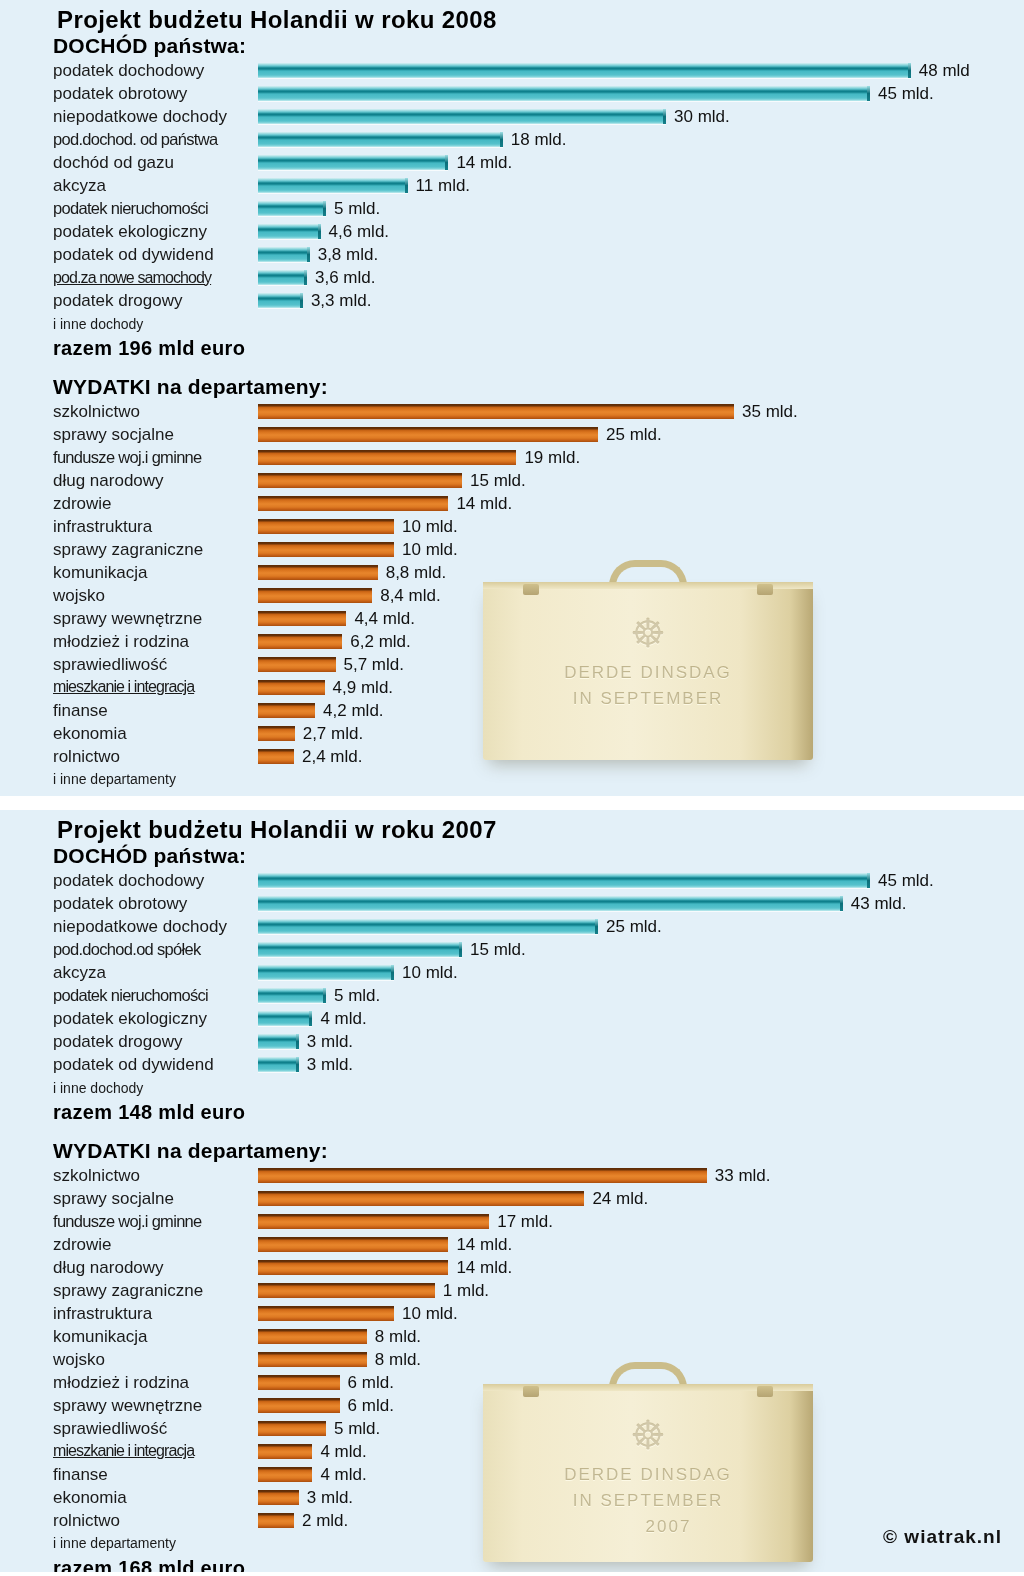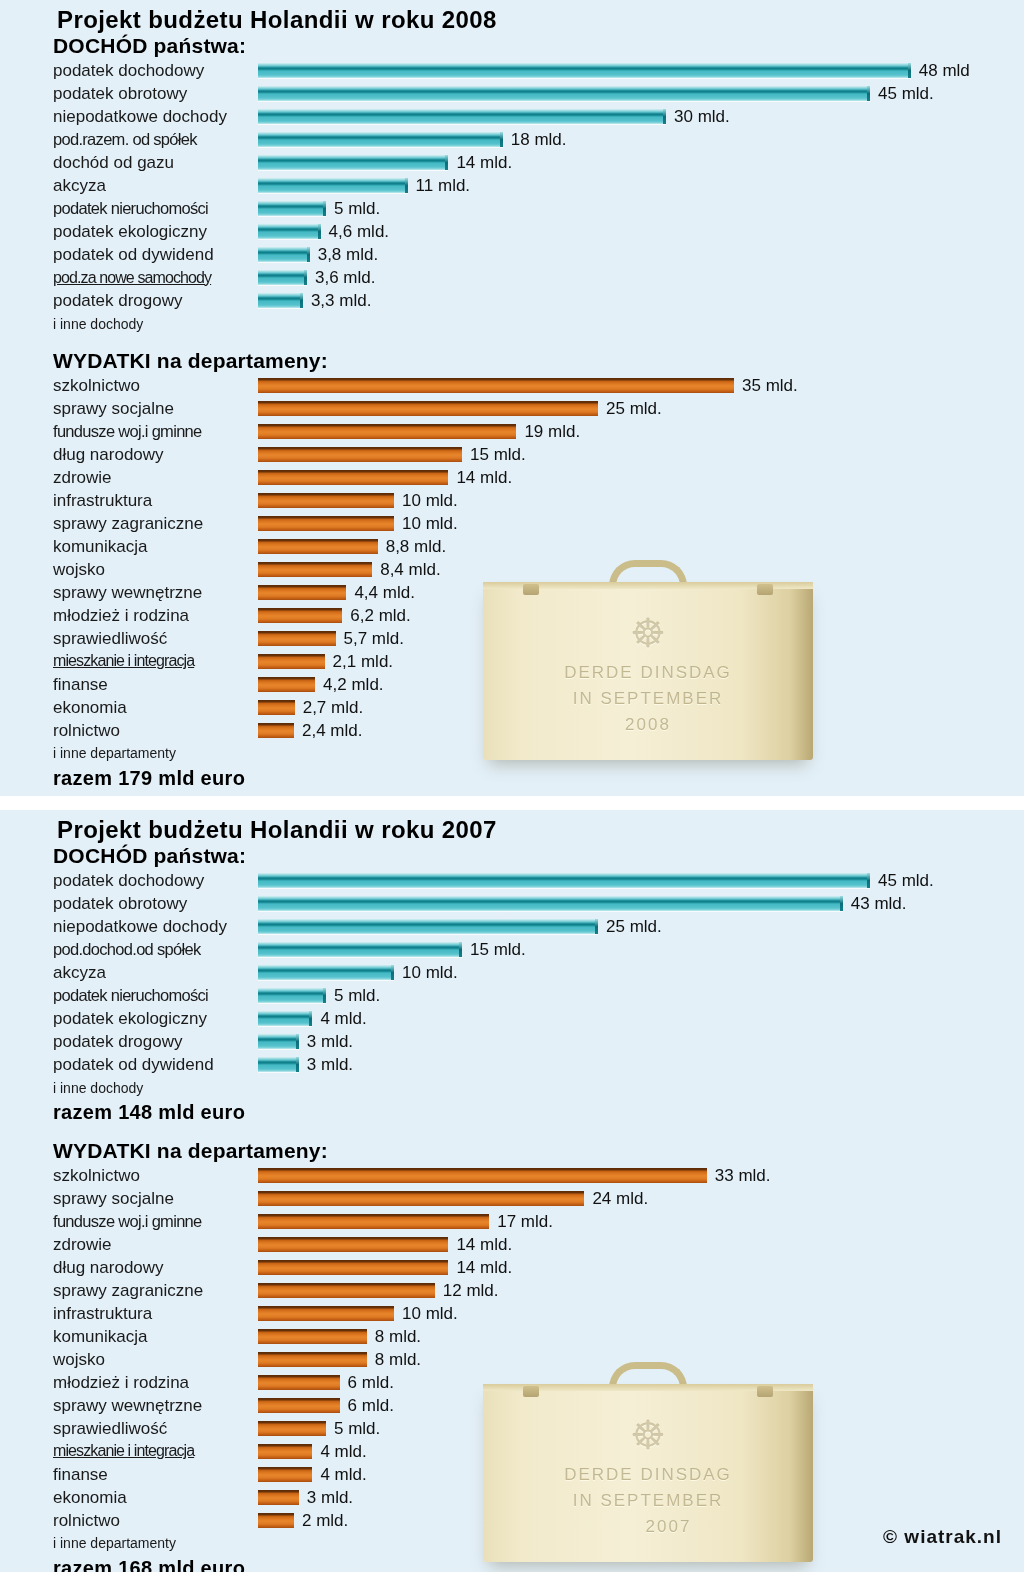--- a/index.html
+++ b/index.html
@@ -225,21 +225,21 @@
         <div class="row">
           <div class="row-label">niepodatkowe dochody</div>
           <div class="bar-wrap">
             <div class="bar teal" style="width: 408px;">
               <div class="bar-end-teal"></div>
             </div>
             <div class="bar-val">30 mld.</div>
           </div>
         </div>
         <div class="row">
-          <div class="row-label squeeze">pod.razem. od spółek</div>
+          <div class="row-label squeeze">pod.dochod. od państwa</div>
           <div class="bar-wrap">
             <div class="bar teal" style="width: 244.8px;">
               <div class="bar-end-teal"></div>
             </div>
             <div class="bar-val">18 mld.</div>
           </div>
         </div>
         <div class="row">
           <div class="row-label">dochód od gazu</div>
           <div class="bar-wrap">
@@ -298,20 +298,21 @@
           <div class="row-label">podatek drogowy</div>
           <div class="bar-wrap">
             <div class="bar teal" style="width: 44.9px;">
               <div class="bar-end-teal"></div>
             </div>
             <div class="bar-val">3,3 mld.</div>
           </div>
         </div>
       </div>
     <div class="row-extra">i inne dochody</div>
+    <div class="row-total">razem 196 mld euro</div>
 
     <div class="section-title wyd">WYDATKI na departameny:</div>
     <div class="rows" id="rows-exp-2008">
         <div class="row">
           <div class="row-label">szkolnictwo</div>
           <div class="bar-wrap">
             <div class="bar orange" style="width: 476px;"></div>
             <div class="bar-val">35 mld.</div>
           </div>
         </div>
@@ -389,21 +390,21 @@
           <div class="row-label">sprawiedliwość</div>
           <div class="bar-wrap">
             <div class="bar orange" style="width: 77.5px;"></div>
             <div class="bar-val">5,7 mld.</div>
           </div>
         </div>
         <div class="row">
           <div class="row-label squeeze2">mieszkanie i integracja</div>
           <div class="bar-wrap">
             <div class="bar orange" style="width: 66.6px;"></div>
-            <div class="bar-val">2,1 mld.</div>
+            <div class="bar-val">4,9 mld.</div>
           </div>
         </div>
         <div class="row">
           <div class="row-label">finanse</div>
           <div class="bar-wrap">
             <div class="bar orange" style="width: 57.1px;"></div>
             <div class="bar-val">4,2 mld.</div>
           </div>
         </div>
         <div class="row">
@@ -426,21 +427,20 @@
 
     <div class="briefcase" style="left:483px; top:560px; width:330px; height:200px;">
       <div class="bc-handle"></div>
       <div class="bc-body"></div>
       <div class="bc-lip"></div>
       <div class="bc-latch" style="left:40px;"></div>
       <div class="bc-latch" style="right:40px;"></div>
       <div class="bc-crest" style="top:50px; font-size:40px;">☸</div>
       <div class="bc-emboss" style="top:103px; font-size:17px;">DERDE DINSDAG</div>
       <div class="bc-emboss" style="top:129px; font-size:17px;">IN SEPTEMBER</div>
-      <div class="bc-emboss" style="top:155px; font-size:17px;">2008</div>
     </div>
   </div>
 
   <div class="panel-divider"></div>
 
   <div class="panel p2007">
     <div class="panel-title">Projekt budżetu Holandii w roku 2007</div>
     <div class="section-title">DOCHÓD państwa:</div>
     <div class="rows" id="rows-income-2007">
         <div class="row">
@@ -562,21 +562,21 @@
           <div class="row-label">dług narodowy</div>
           <div class="bar-wrap">
             <div class="bar orange" style="width: 190.4px;"></div>
             <div class="bar-val">14 mld.</div>
           </div>
         </div>
         <div class="row">
           <div class="row-label">sprawy zagraniczne</div>
           <div class="bar-wrap">
             <div class="bar orange" style="width: 176.8px;"></div>
-            <div class="bar-val">12 mld.</div>
+            <div class="bar-val">1 mld.</div>
           </div>
         </div>
         <div class="row">
           <div class="row-label">infrastruktura</div>
           <div class="bar-wrap">
             <div class="bar orange" style="width: 136px;"></div>
             <div class="bar-val">10 mld.</div>
           </div>
         </div>
         <div class="row">

